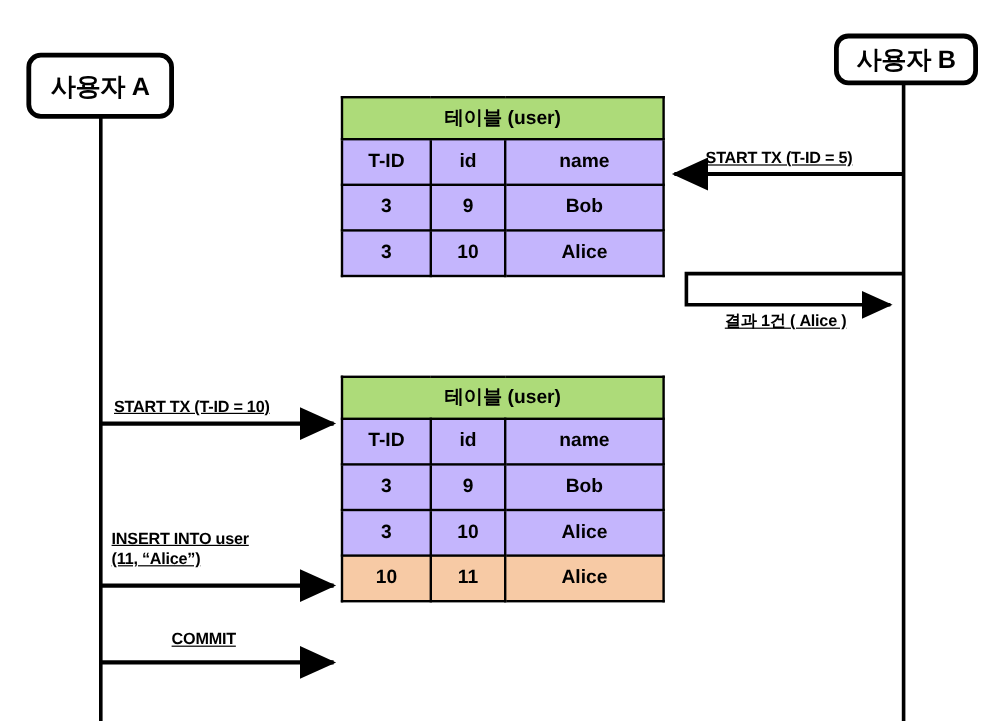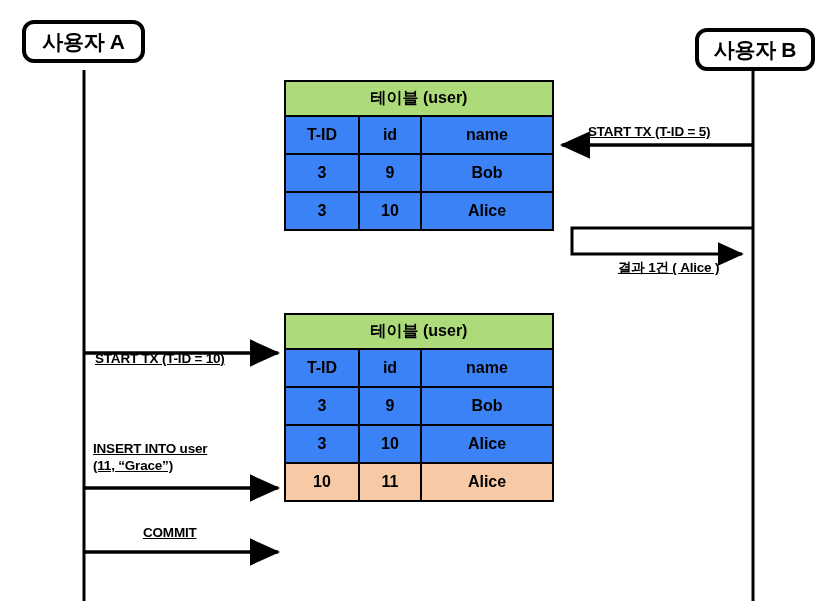--- a/index.html
+++ b/index.html
@@ -36,42 +36,42 @@
     border-radius: 12px;
     background: #fff;
     display: flex;
     align-items: center;
     justify-content: center;
     font-weight: bold;
     font-size: 21px;
     letter-spacing: -0.3px;
     z-index: 5;
   }
-  #actor-a { left: 22px;  top: 20px; width: 123px; height: 43px; }
+  #actor-a { left: 22px;  top: 44px; width: 123px; height: 55px; }
   #actor-b { left: 695px; top: 28px; width: 120px; height: 43px; }
 
   
   .tbl {
     position: absolute;
     box-sizing: border-box;
     border-collapse: collapse;
     background: #fff;
     z-index: 4;
     table-layout: fixed;
   }
   #table-top    { left: 284px; top: 80px;  width: 268px; }
   #table-bottom { left: 284px; top: 313px; width: 268px; }
   .tbl td, .tbl th {
     border: 2px solid #000;
     text-align: center;
     font-weight: bold;
     font-size: 16px;
     padding: 0;
     height: 36px;
-    background: #3b82f6;
+    background: #c4b5fd;
   }
   .tbl .title-cell {
     background: #addb79;
     font-size: 16px;
     height: 33px;
   }
   .tbl .hl td {
     background: #f7caa5;
   }
   .col-tid  { width: 74px; }
@@ -84,22 +84,22 @@
     font-weight: bold;
     font-size: 13.5px;
     line-height: 17px;
     letter-spacing: -0.2px;
     white-space: pre;
     z-index: 6;
     text-decoration: underline;
   }
   #lbl-start-tx-5     { left: 588px; top: 123px; }
   #lbl-select         { left: 558px; top: 178px; }
-  #lbl-result         { left: 618px; top: 259px; }
-  #lbl-start-tx-10    { left: 95px;  top: 330px; margin-top: 20px; }
+  #lbl-result         { left: 604px; top: 259px; }
+  #lbl-start-tx-10    { left: 95px;  top: 330px; }
   #lbl-insert         { left: 93px;  top: 440px; }
   #lbl-commit         { left: 143px; top: 524px; }
 </style>
 </head>
 <body>
 
 <div id="canvas">
 
   <svg class="layer" viewBox="0 0 840 601">
     <defs>
@@ -195,17 +195,17 @@
   </table>
 
   <div class="msg" id="lbl-start-tx-5">START TX (T-ID = 5)</div>
 
 
   <div class="msg" id="lbl-result">결과 1건 ( Alice )</div>
 
   <div class="msg" id="lbl-start-tx-10">START TX (T-ID = 10)</div>
 
   <div class="msg" id="lbl-insert">INSERT INTO user
-(11, “Grace”)</div>
+(11, “Alice”)</div>
 
   <div class="msg" id="lbl-commit">COMMIT</div>
 
 </div>
 
 </body></html>

